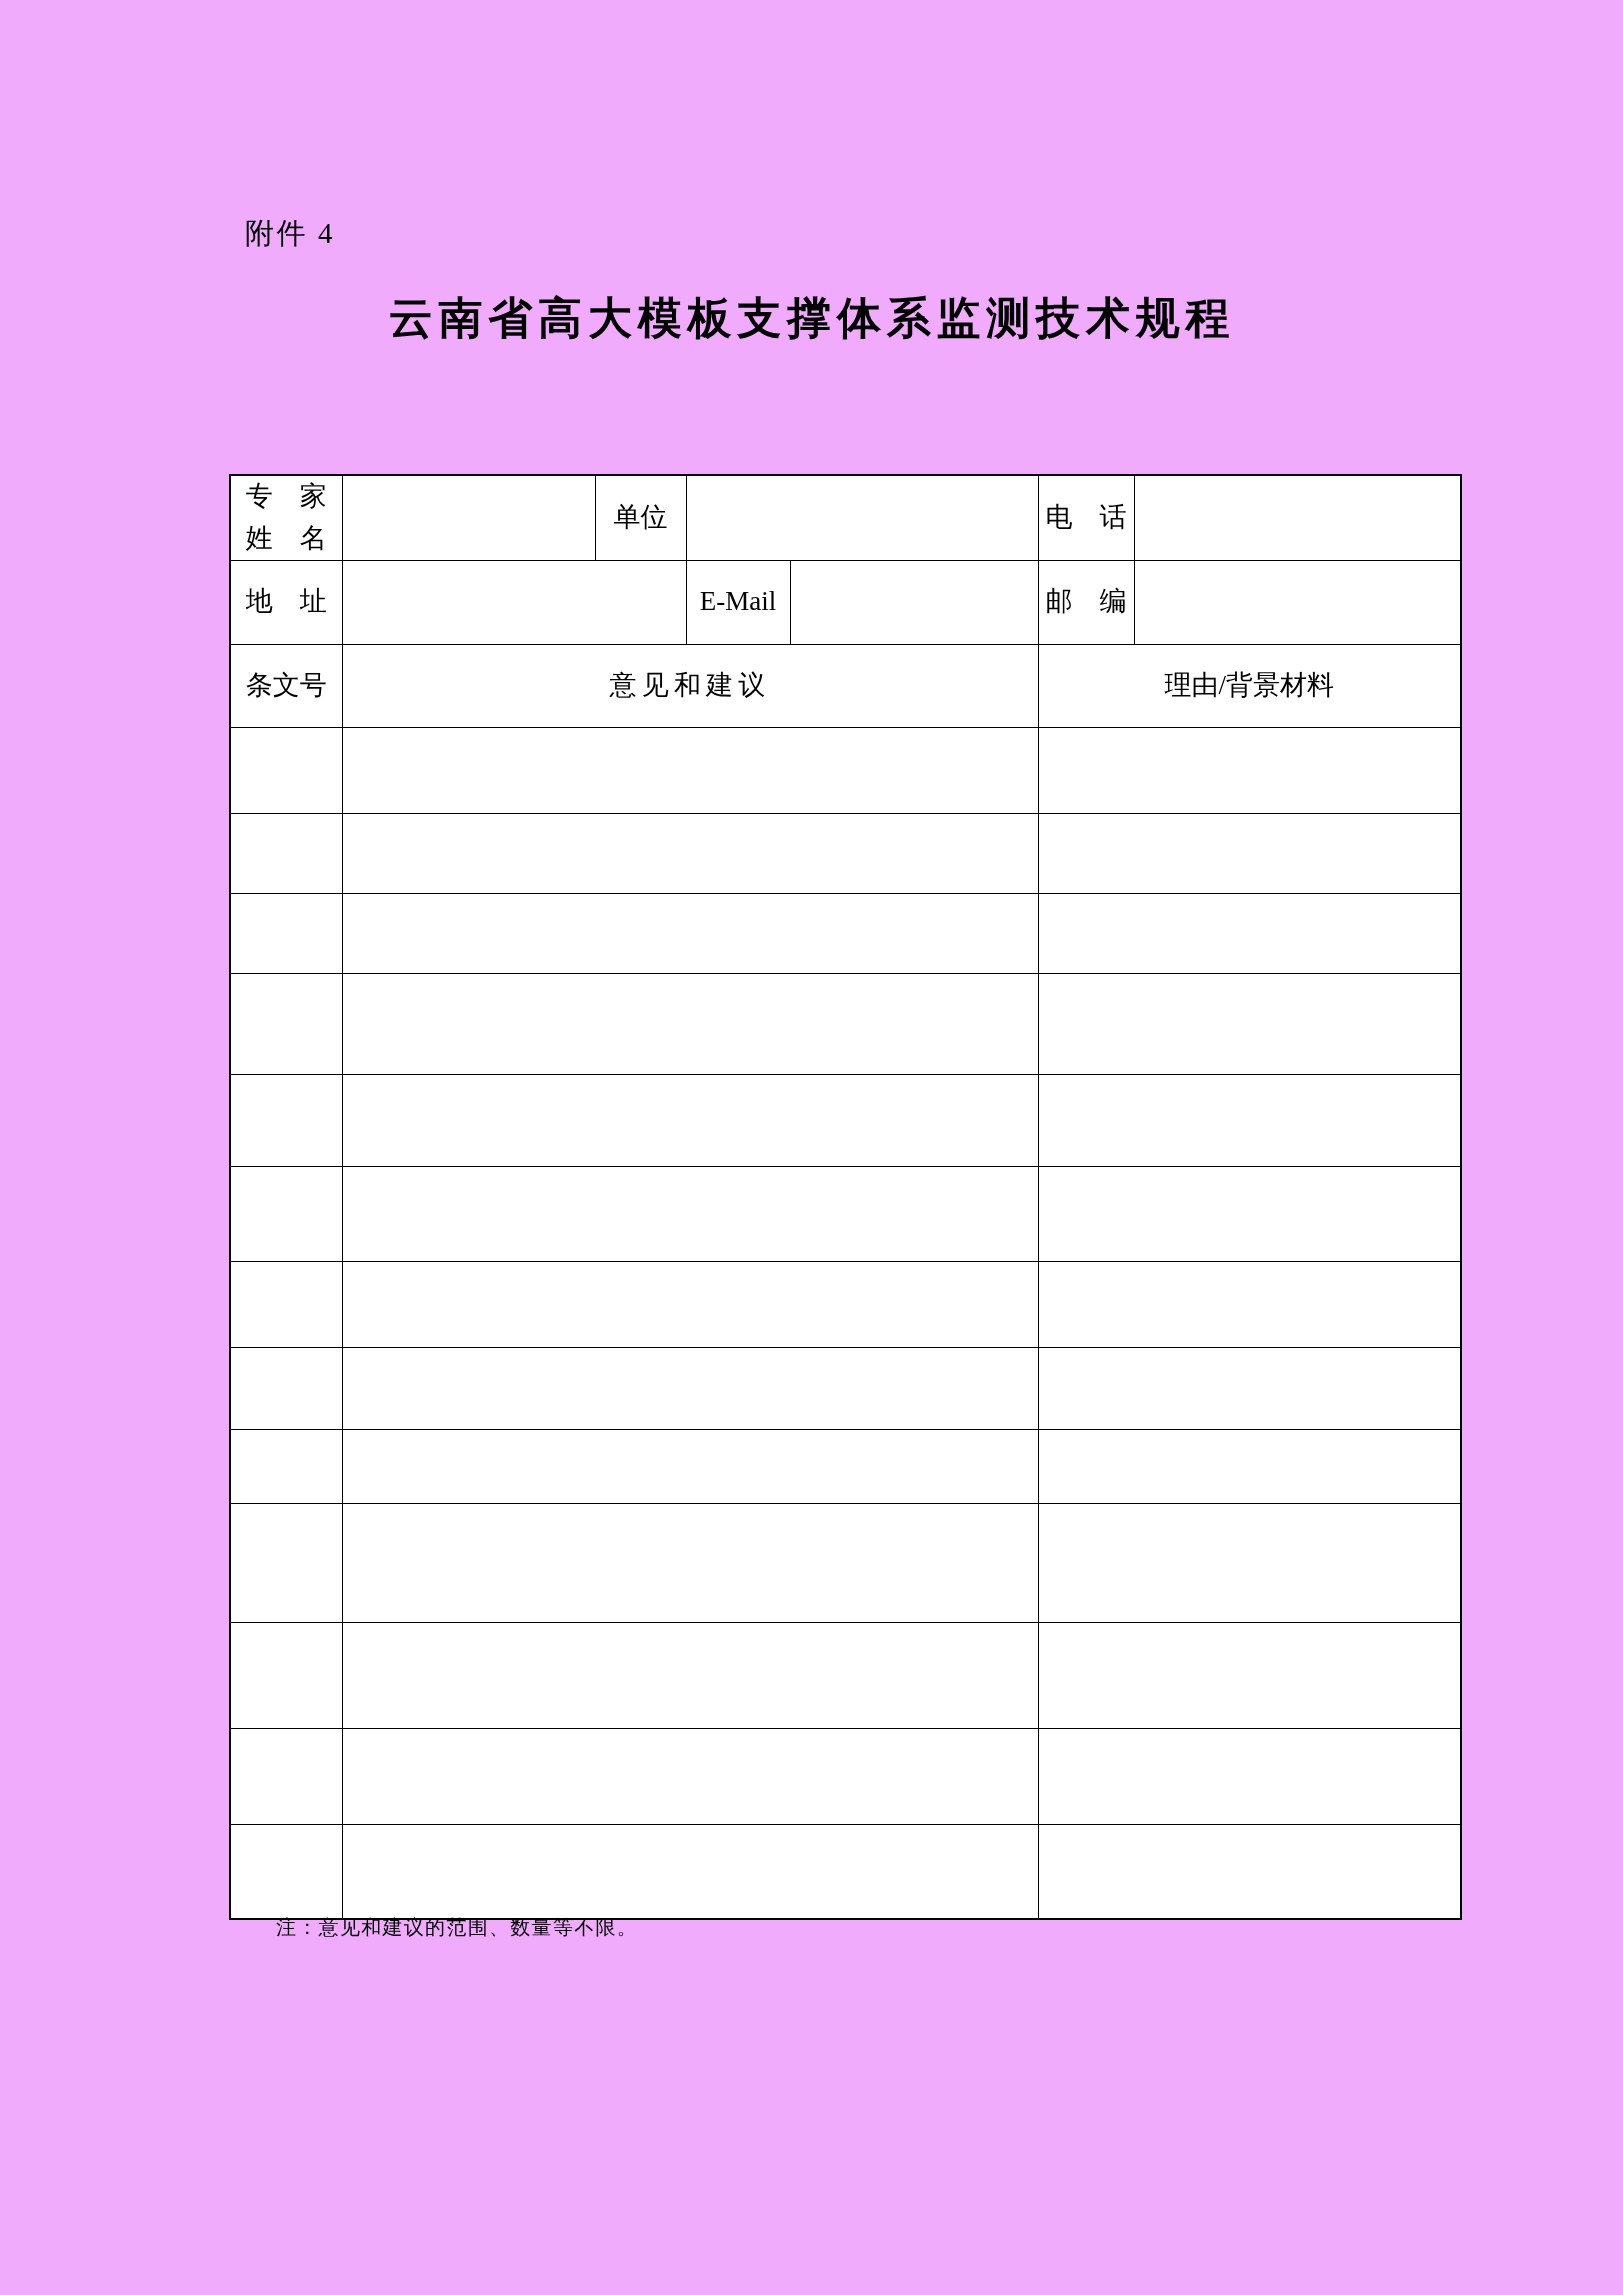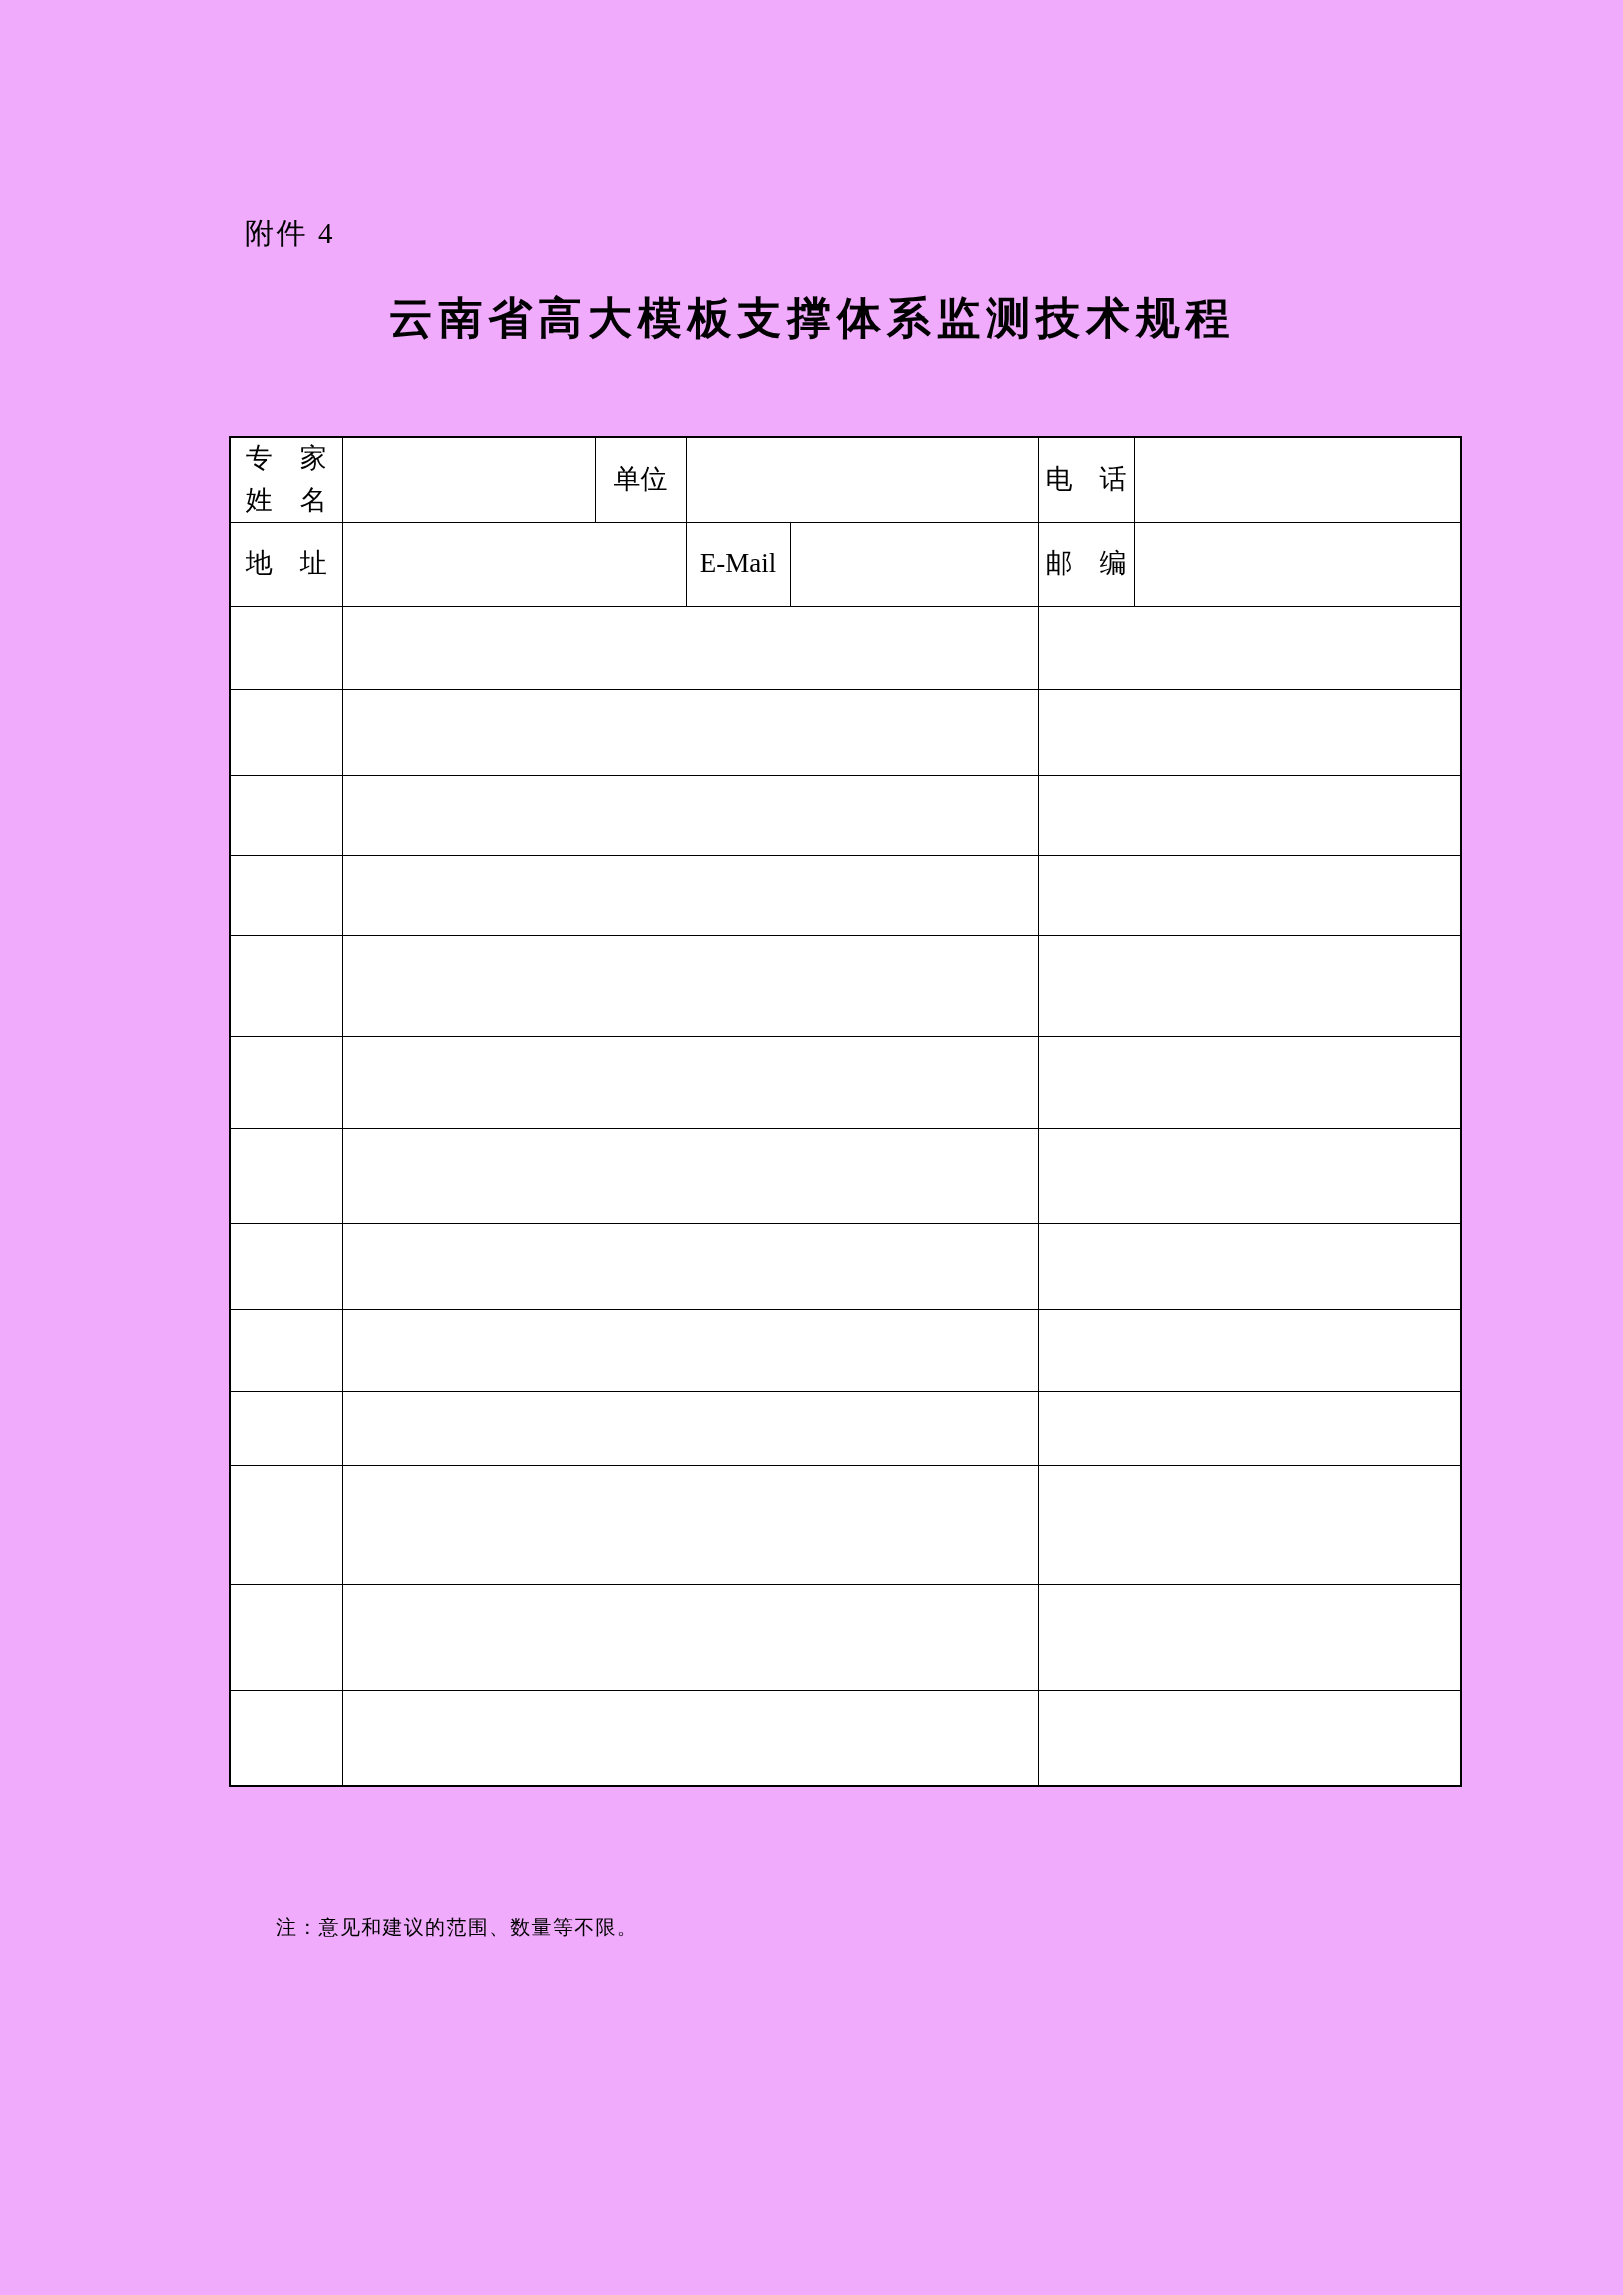--- a/index.html
+++ b/index.html
@@ -29,21 +29,21 @@
     font-weight: 700;
     font-size: 44px;
     line-height: 1.05;
     margin: 0;
   }
   .title-1 { top: 296px; letter-spacing: 5.8px; }
   .title-2 { top: 388px; letter-spacing: 1.3px; }
   table.feedback {
     position: absolute;
     left: 229px;
-    top: 436px;
+    top: 474px;
     width: 1231px;
     border-collapse: collapse;
     table-layout: fixed;
     border: 2.6px solid #000;
   }
   table.feedback td, table.feedback th {
     border: 1.3px solid #000;
     border-top-width: 1.9px;
     border-bottom-width: 1.9px;
     padding: 0;
@@ -117,20 +117,25 @@
     </tr>
     <tr>
       <th class="lbl">地　址</th>
       <td class="fill" colspan="2"></td>
       <th class="lbl">E-Mail</th>
       <td class="fill"></td>
       <th class="lbl">邮　编</th>
       <td class="fill"></td>
     </tr>
     <tr>
+      <th class="lbl">条文号</th>
+      <th class="lbl opinion" colspan="4">意见和建议</th>
+      <th class="lbl" colspan="2">理由/背景材料</th>
+    </tr>
+    <tr>
       <td class="fill"></td>
       <td class="fill" colspan="4"></td>
       <td class="fill" colspan="2"></td>
     </tr>
     <tr>
       <td class="fill"></td>
       <td class="fill" colspan="4"></td>
       <td class="fill" colspan="2"></td>
     </tr>
     <tr>

